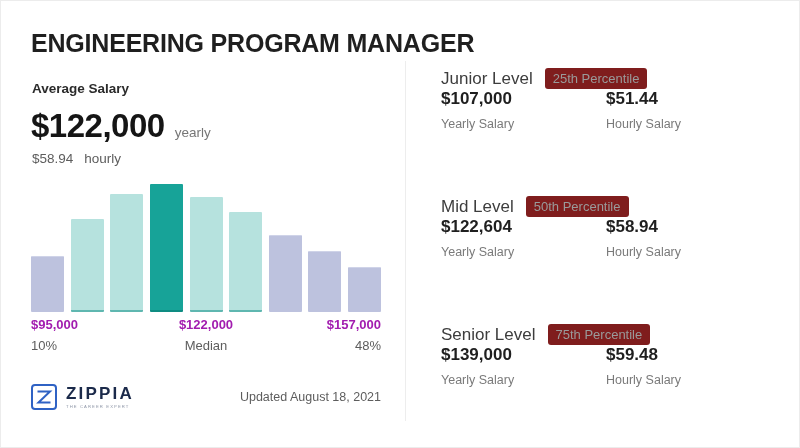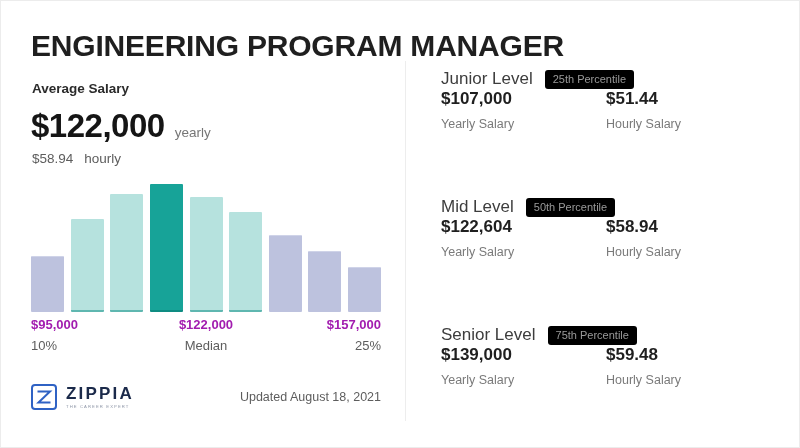--- a/index.html
+++ b/index.html
@@ -23,21 +23,21 @@
     background: #ffffff;
     border: 1px solid #ececec;
     display: block;
   }
 
   
   .title {
     position: absolute;
     left: 30px;
     top: 28px;
-    font-size: 30px;
+    font-size: 25px;
     font-weight: bold;
     letter-spacing: -0.2px;
     color: #1f1f1f;
     white-space: nowrap;
     text-align: center;
   }
 
   
   .v-divider {
     position: absolute;
@@ -233,23 +233,23 @@
     align-items: flex-end;
     height: 22px;
   }
   .level-name {
     font-size: 17px;
     color: #3d3d3d;
     white-space: nowrap;
   }
   .level-badge {
     margin-left: 12px;
-    font-size: 11px;
+    font-size: 13px;
     color: #9a9a9a;
-    background: #000000;
+    background: #7f1d1d;
     border-radius: 3px;
     padding: 4px 8px 4px 8px;
     white-space: nowrap;
     line-height: 1;
     margin-top: 15px;
   }
 
   .level-stats {
     display: flex;
   }
@@ -310,21 +310,21 @@
       <div class="axis-col c1">
         <div class="axis-val">$95,000</div>
         <div class="axis-sub">10%</div>
       </div>
       <div class="axis-col c2">
         <div class="axis-val">$122,000</div>
         <div class="axis-sub">Median</div>
       </div>
       <div class="axis-col c3">
         <div class="axis-val">$157,000</div>
-        <div class="axis-sub">25%</div>
+        <div class="axis-sub">48%</div>
       </div>
     </div>
 
     <div class="footer">
       <div class="logo">
         <svg class="logo-mark" viewBox="0 0 26 26">
           <rect x="1" y="1" width="24" height="24" rx="3" fill="none" stroke="#2f62c4" stroke-width="2"></rect>
           <path d="M6.5 7.5 H19 L7.5 18.5 H19.5" fill="none" stroke="#2f62c4" stroke-width="2" stroke-linejoin="miter"></path>
         </svg>
         <span class="logo-text">

